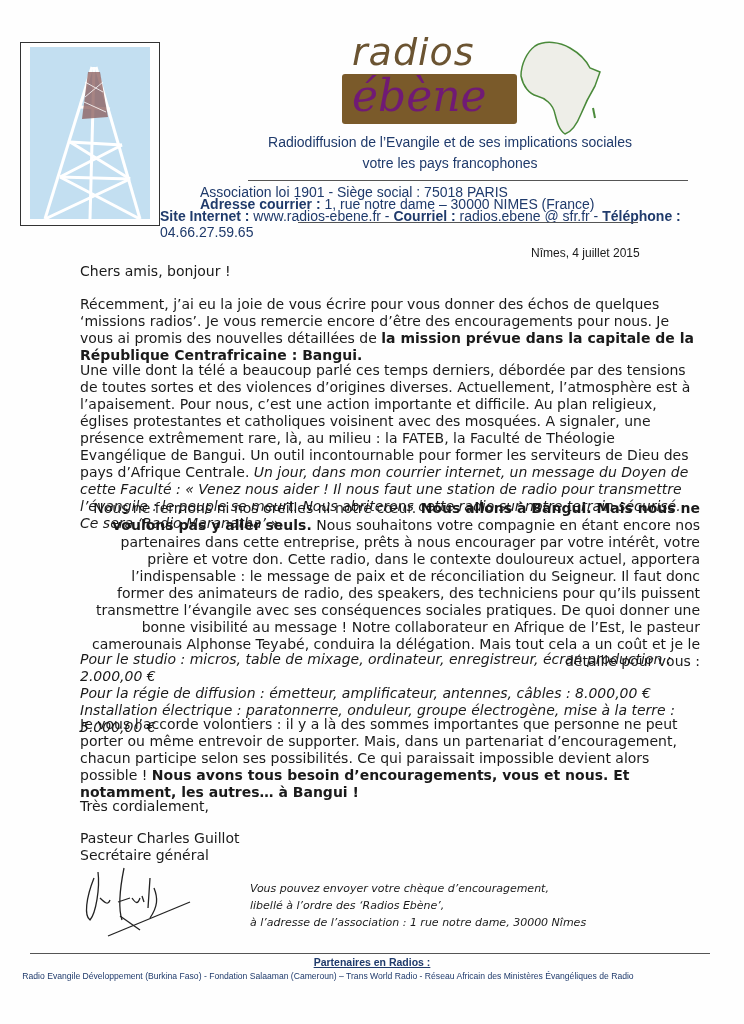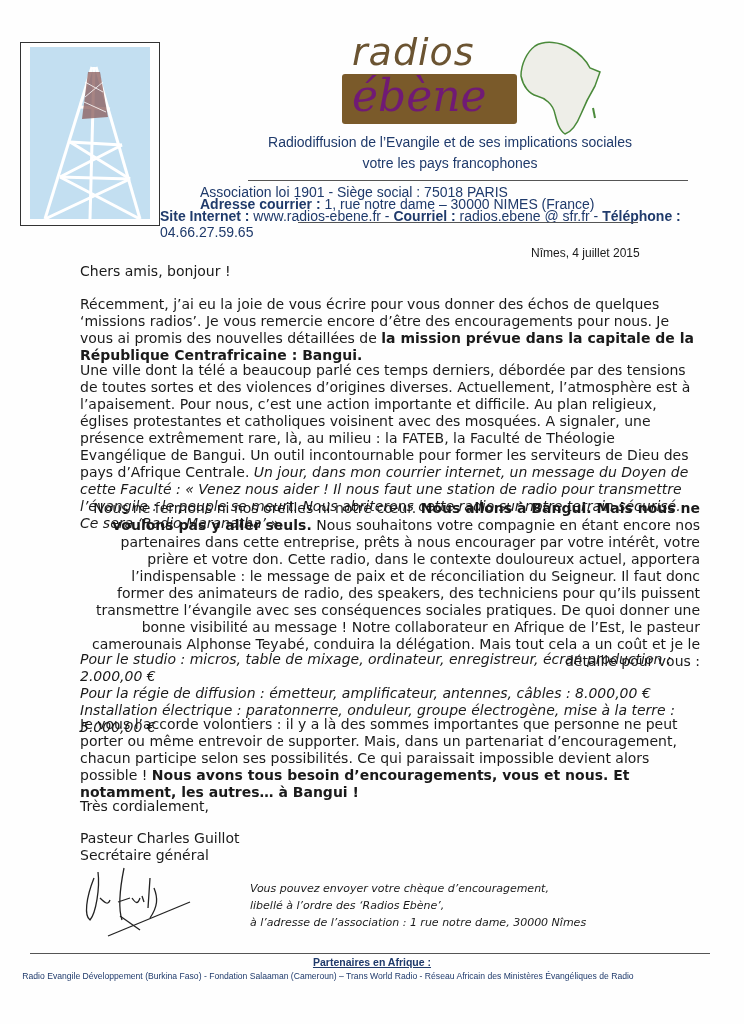--- a/index.html
+++ b/index.html
@@ -125,15 +125,15 @@
     </g>
   </svg>
 
   <div class="cheque">
     <div>Vous pouvez envoyer votre chèque d’encouragement,</div>
     <div>libellé à l’ordre des ‘Radios Ebène’,</div>
     <div>à l’adresse de l’association : 1 rue notre dame, 30000 Nîmes</div>
   </div>
 
   <div class="rule" style="left:30px; top:953px; width:680px;"></div>
-  <div class="partners-title">Partenaires en Afrique :</div>
+  <div class="partners-title">Partenaires en Radios :</div>
   <div class="partners-list">Radio Evangile Développement  (Burkina Faso) - Fondation  Salaaman (Cameroun) – Trans World Radio - Réseau Africain des Ministères Évangéliques de Radio</div>
 </div>
 
 </body></html>

